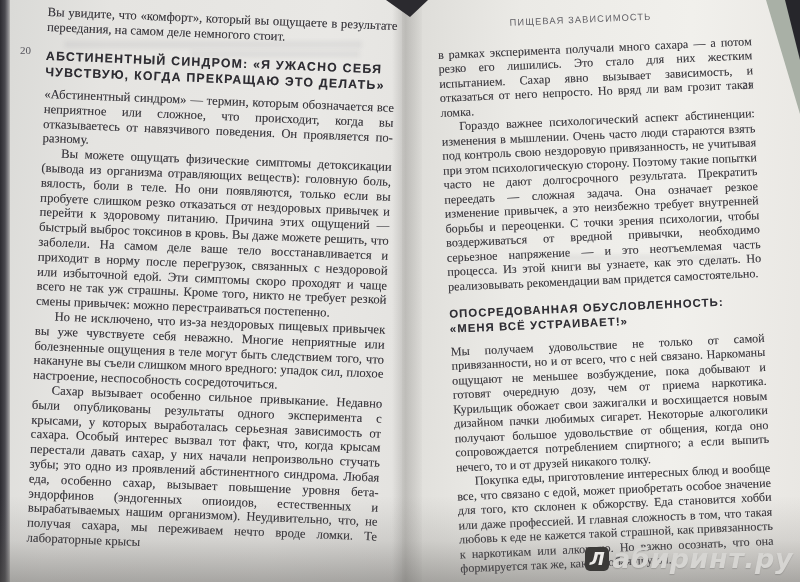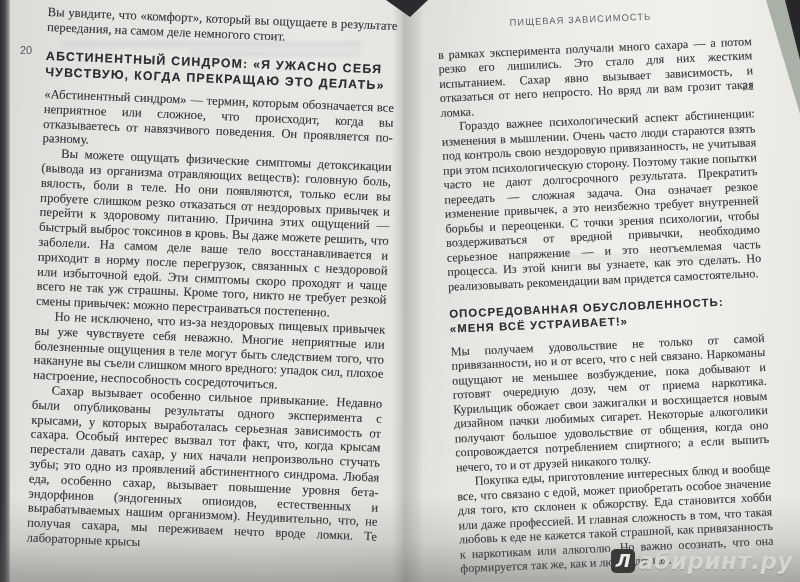--- a/index.html
+++ b/index.html
@@ -61,37 +61,37 @@
     font-family:"Liberation Sans",sans-serif;font-size:9.3px;
     letter-spacing:1.1px;color:#605f65;text-align:center;
     padding-right:26px;margin:9px 0 14px 0;font-weight:normal;
     text-shadow:none;
   }
   .heading-section{
     font-family:"Liberation Sans",sans-serif;font-weight:bold;
     font-size:11.3px;line-height:15.4px;letter-spacing:1.1px;
     color:#2f2e34;margin:13px 0 7px 0;
   }
-  .pagenum{position:absolute;font-family:Liberation Sans, sans-serif;color:#56555c;}
+  .pagenum{position:absolute;font-family:Liberation Serif, serif;color:#56555c;}
   .pagenum-left{left:20px;top:44px;font-size:11px;}
   .pagenum-right{left:742px;top:80px;font-size:10.5px;transform:rotate(-2deg);}
 
   
   .watermark{
     position:absolute;right:7px;bottom:8px;
     display:flex;align-items:center;gap:3px;
     font-family:"DejaVu Sans",sans-serif;font-weight:bold;font-style:italic;
   }
   .wm-box{
     width:24px;height:24px;border-radius:5px;background:#3b3a38;
     color:#ecebe8;display:flex;align-items:center;justify-content:center;
     font-size:18px;line-height:1;flex:0 0 auto;
   }
   .wm-text{
-    font-size:23px;color:#d6d5d2;letter-spacing:0.5px;
+    font-size:27px;color:#d6d5d2;letter-spacing:0.5px;
     text-shadow:0 1px 1px rgba(40,40,38,0.18);
   }
 </style>
 </head>
 <body>
 
 <div class="photo">
 
   <div class="page-left"></div>
   <div class="page-right"></div>

